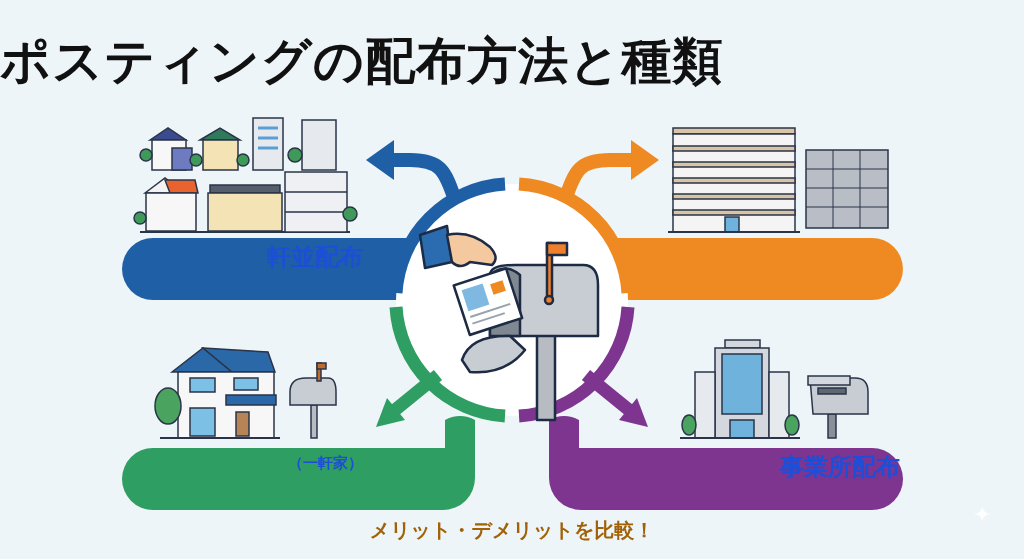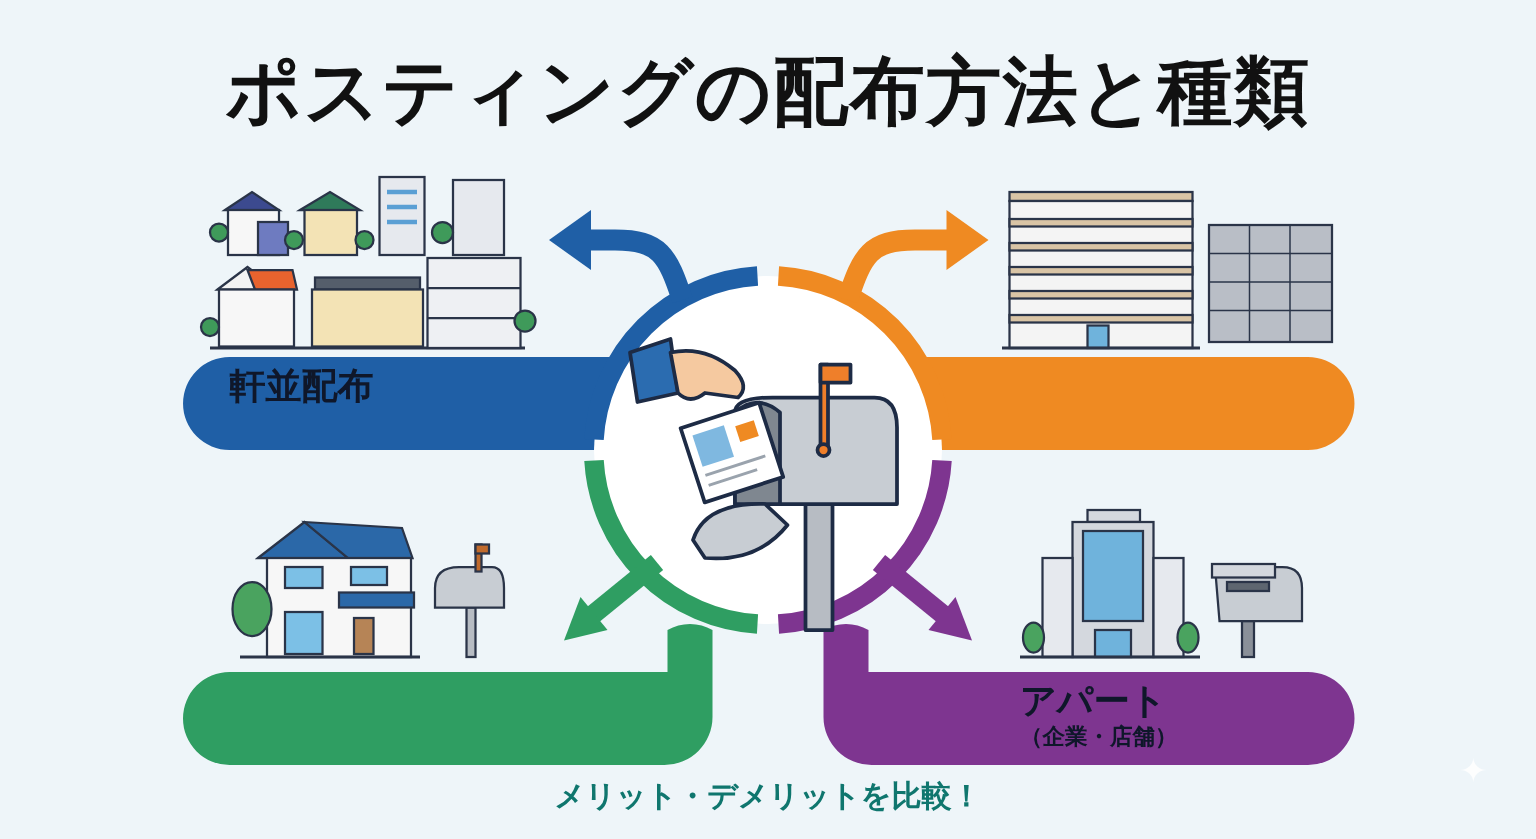--- a/index.html
+++ b/index.html
@@ -4,30 +4,30 @@
 <style>
   * { box-sizing: border-box; margin: 0; padding: 0; }
   html, body { width: 1024px; height: 559px; overflow: hidden; }
   body {
     background: #eef5f9;
     font-family: "DejaVu Sans", "Liberation Sans", sans-serif;
     position: relative;
   }
   .title {
     position: absolute; left: 0; top: 28px; width: 1024px;
-    text-align: center; font-size: 50px; font-weight: bold; color: #111;
+    font-size: 50px; font-weight: bold; color: #111;
     letter-spacing: 1px;
   }
   .footer {
     position: absolute; left: 0; top: 517px; width: 1024px;
-    text-align: center; font-size: 20px; font-weight: bold; color: #0f766e;
+    text-align: center; font-size: 20px; font-weight: bold; color: #a16207;
   }
   svg.stage { position: absolute; left: 0; top: 0; }
   .pill-label {
-    position: absolute; color: #0f172a; text-align: left; font-weight: bold;
+    position: absolute; color: #1d4ed8; text-align: right; font-weight: bold;
   }
   .pill-label .main { font-size: 24px; line-height: 28px; display: block; }
   .pill-label .sub { font-size: 15px; line-height: 20px; display: block; }
   .sparkle {
     position: absolute; left: 973px; top: 505px; width: 20px; height: 20px;
     color: #ffffff; font-size: 22px; line-height: 20px; opacity: 0.9;
   }
 </style>
 </head>
 <body>
@@ -192,20 +192,20 @@
     <rect x="818" y="388" width="28" height="6" fill="#5e6670"></rect>
   </g>
 </svg>
 
 <div class="pill-label" style="left:153px; top:243px; width:210px;">
   <span class="main">軒並配布</span>
 </div>
 <div class="pill-label" style="left:655px; top:243px; width:240px;">
 </div>
 <div class="pill-label" style="left:153px; top:453px; width:210px;">
+  <span class="sub">（一軒家）</span>
 </div>
 <div class="pill-label" style="left:680px; top:453px; width:220px;">
-  <span class="main">アパート</span>
-  <span class="sub">（企業・店舗）</span>
+  <span class="main">事業所配布</span>
 </div>
 
 <div class="footer">メリット・デメリットを比較！</div>
 <div class="sparkle">✦</div>
 
 </body></html>

